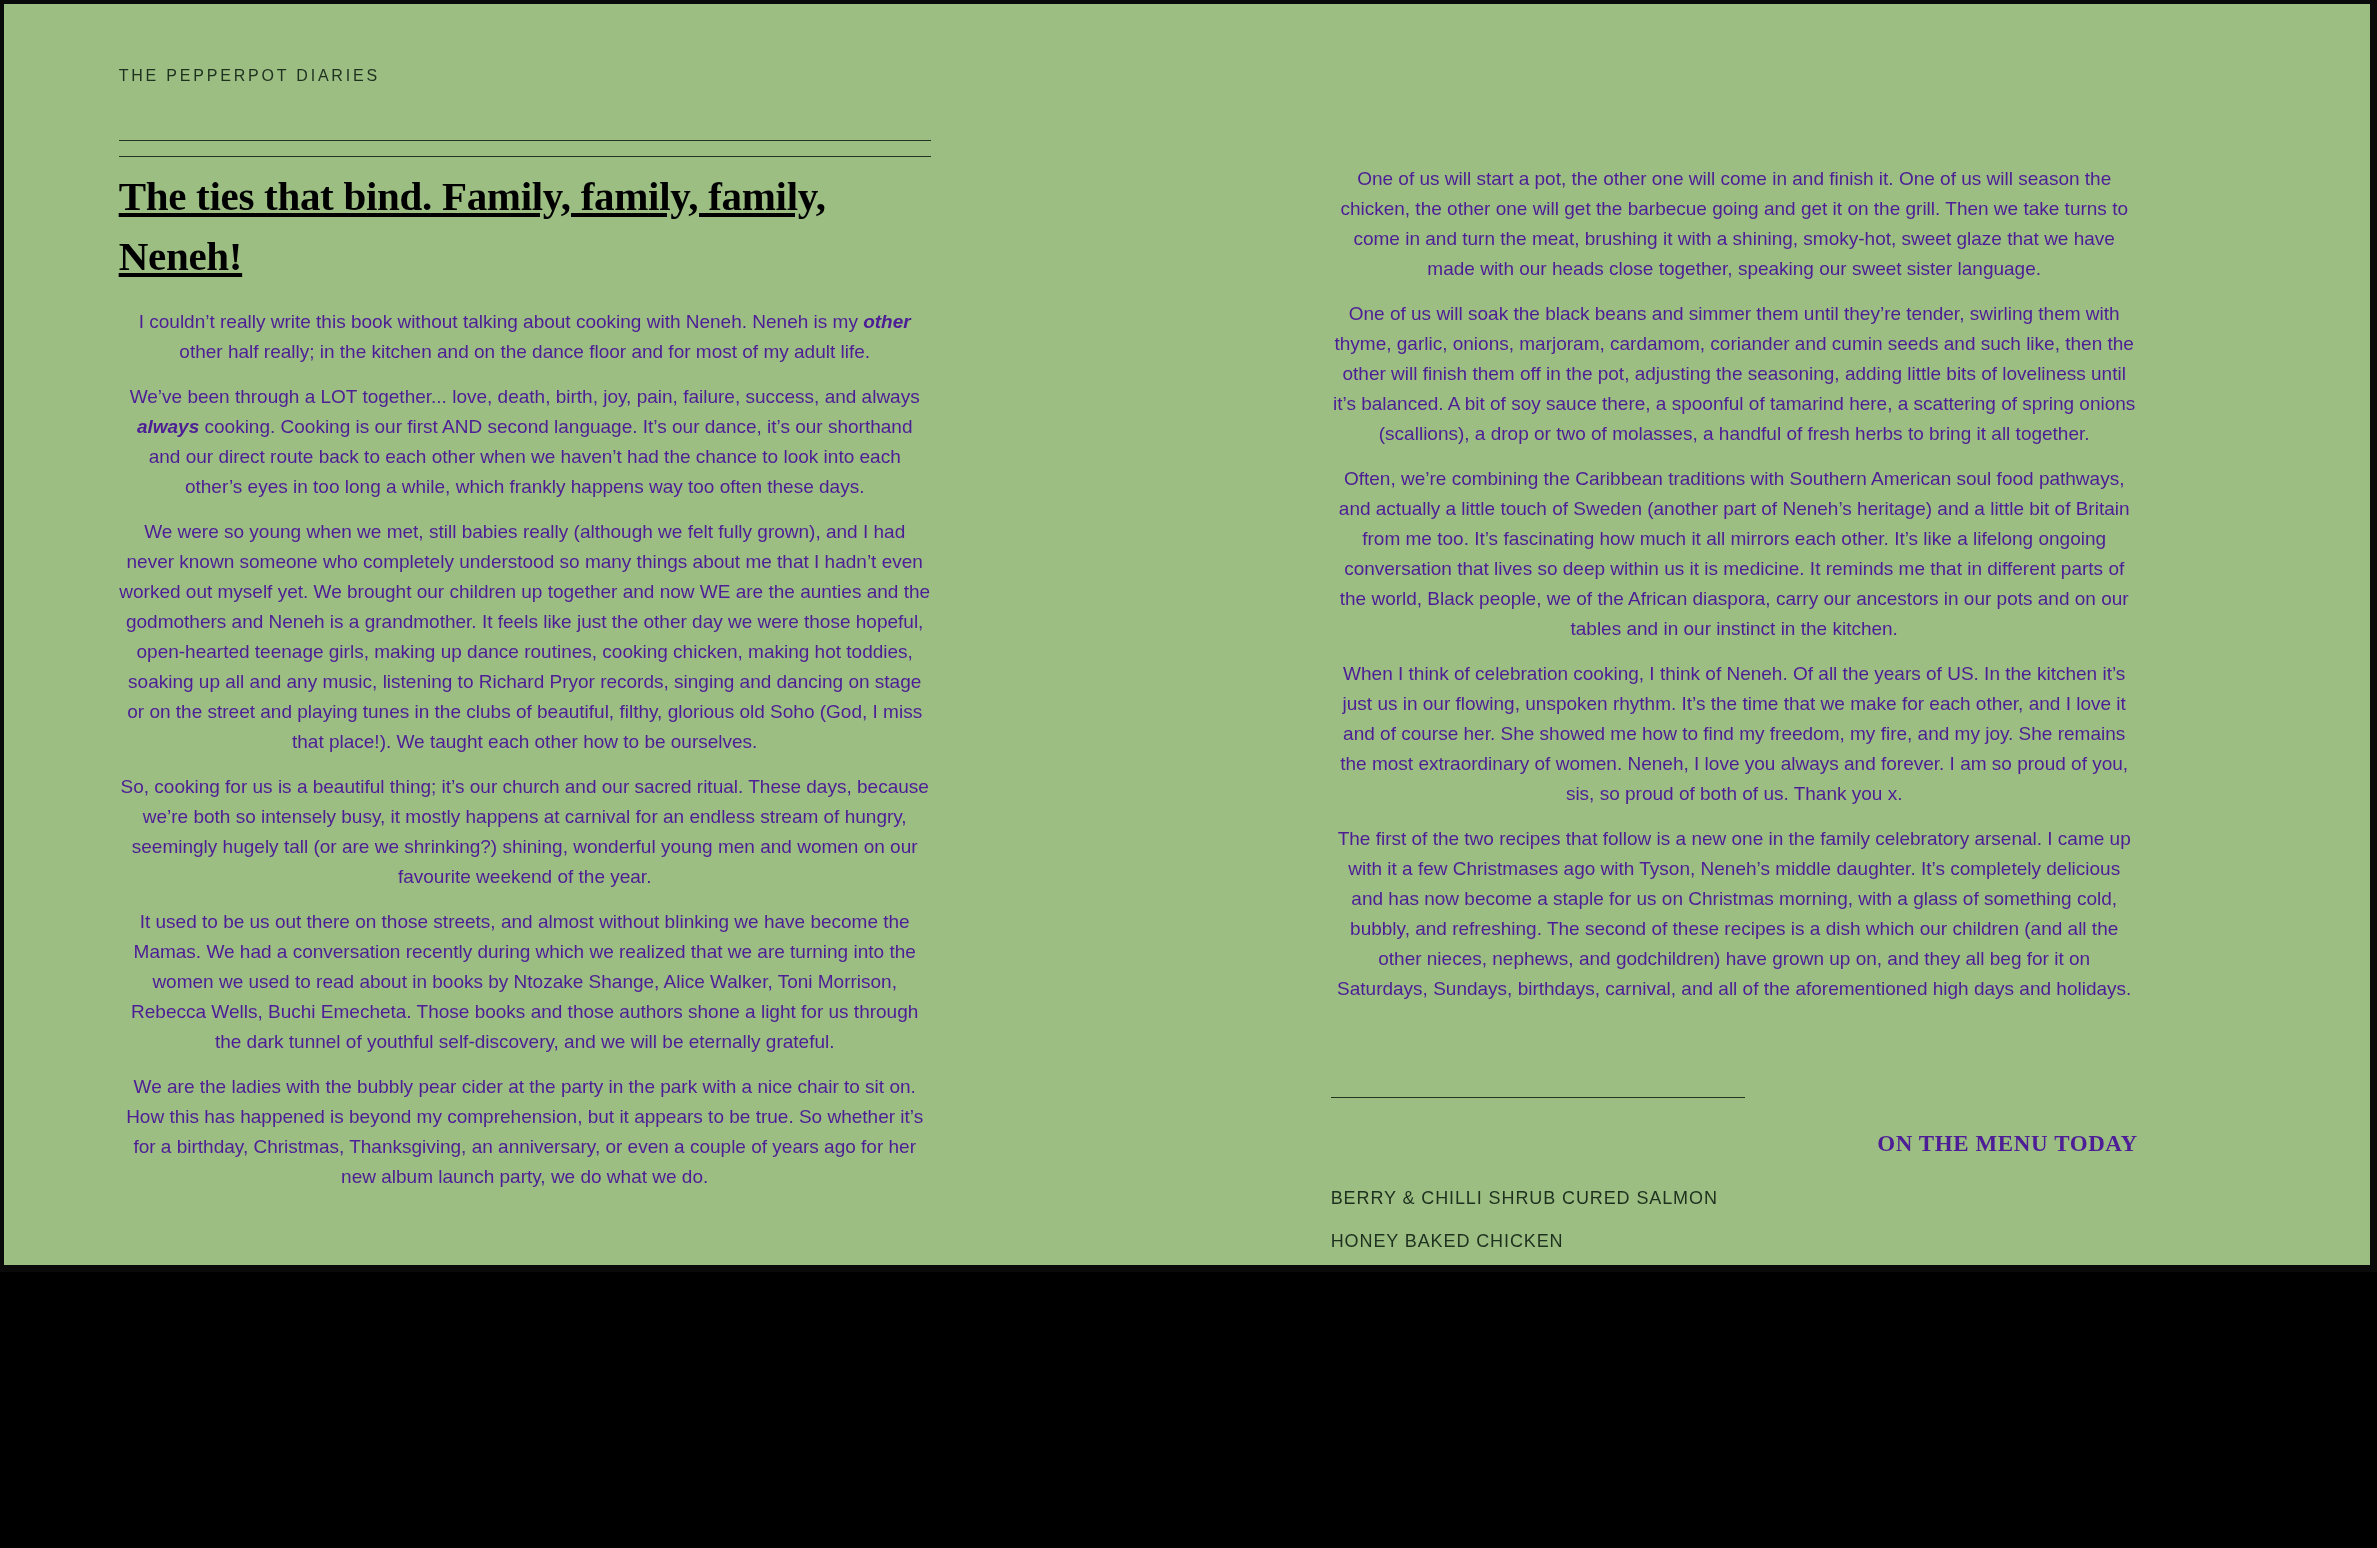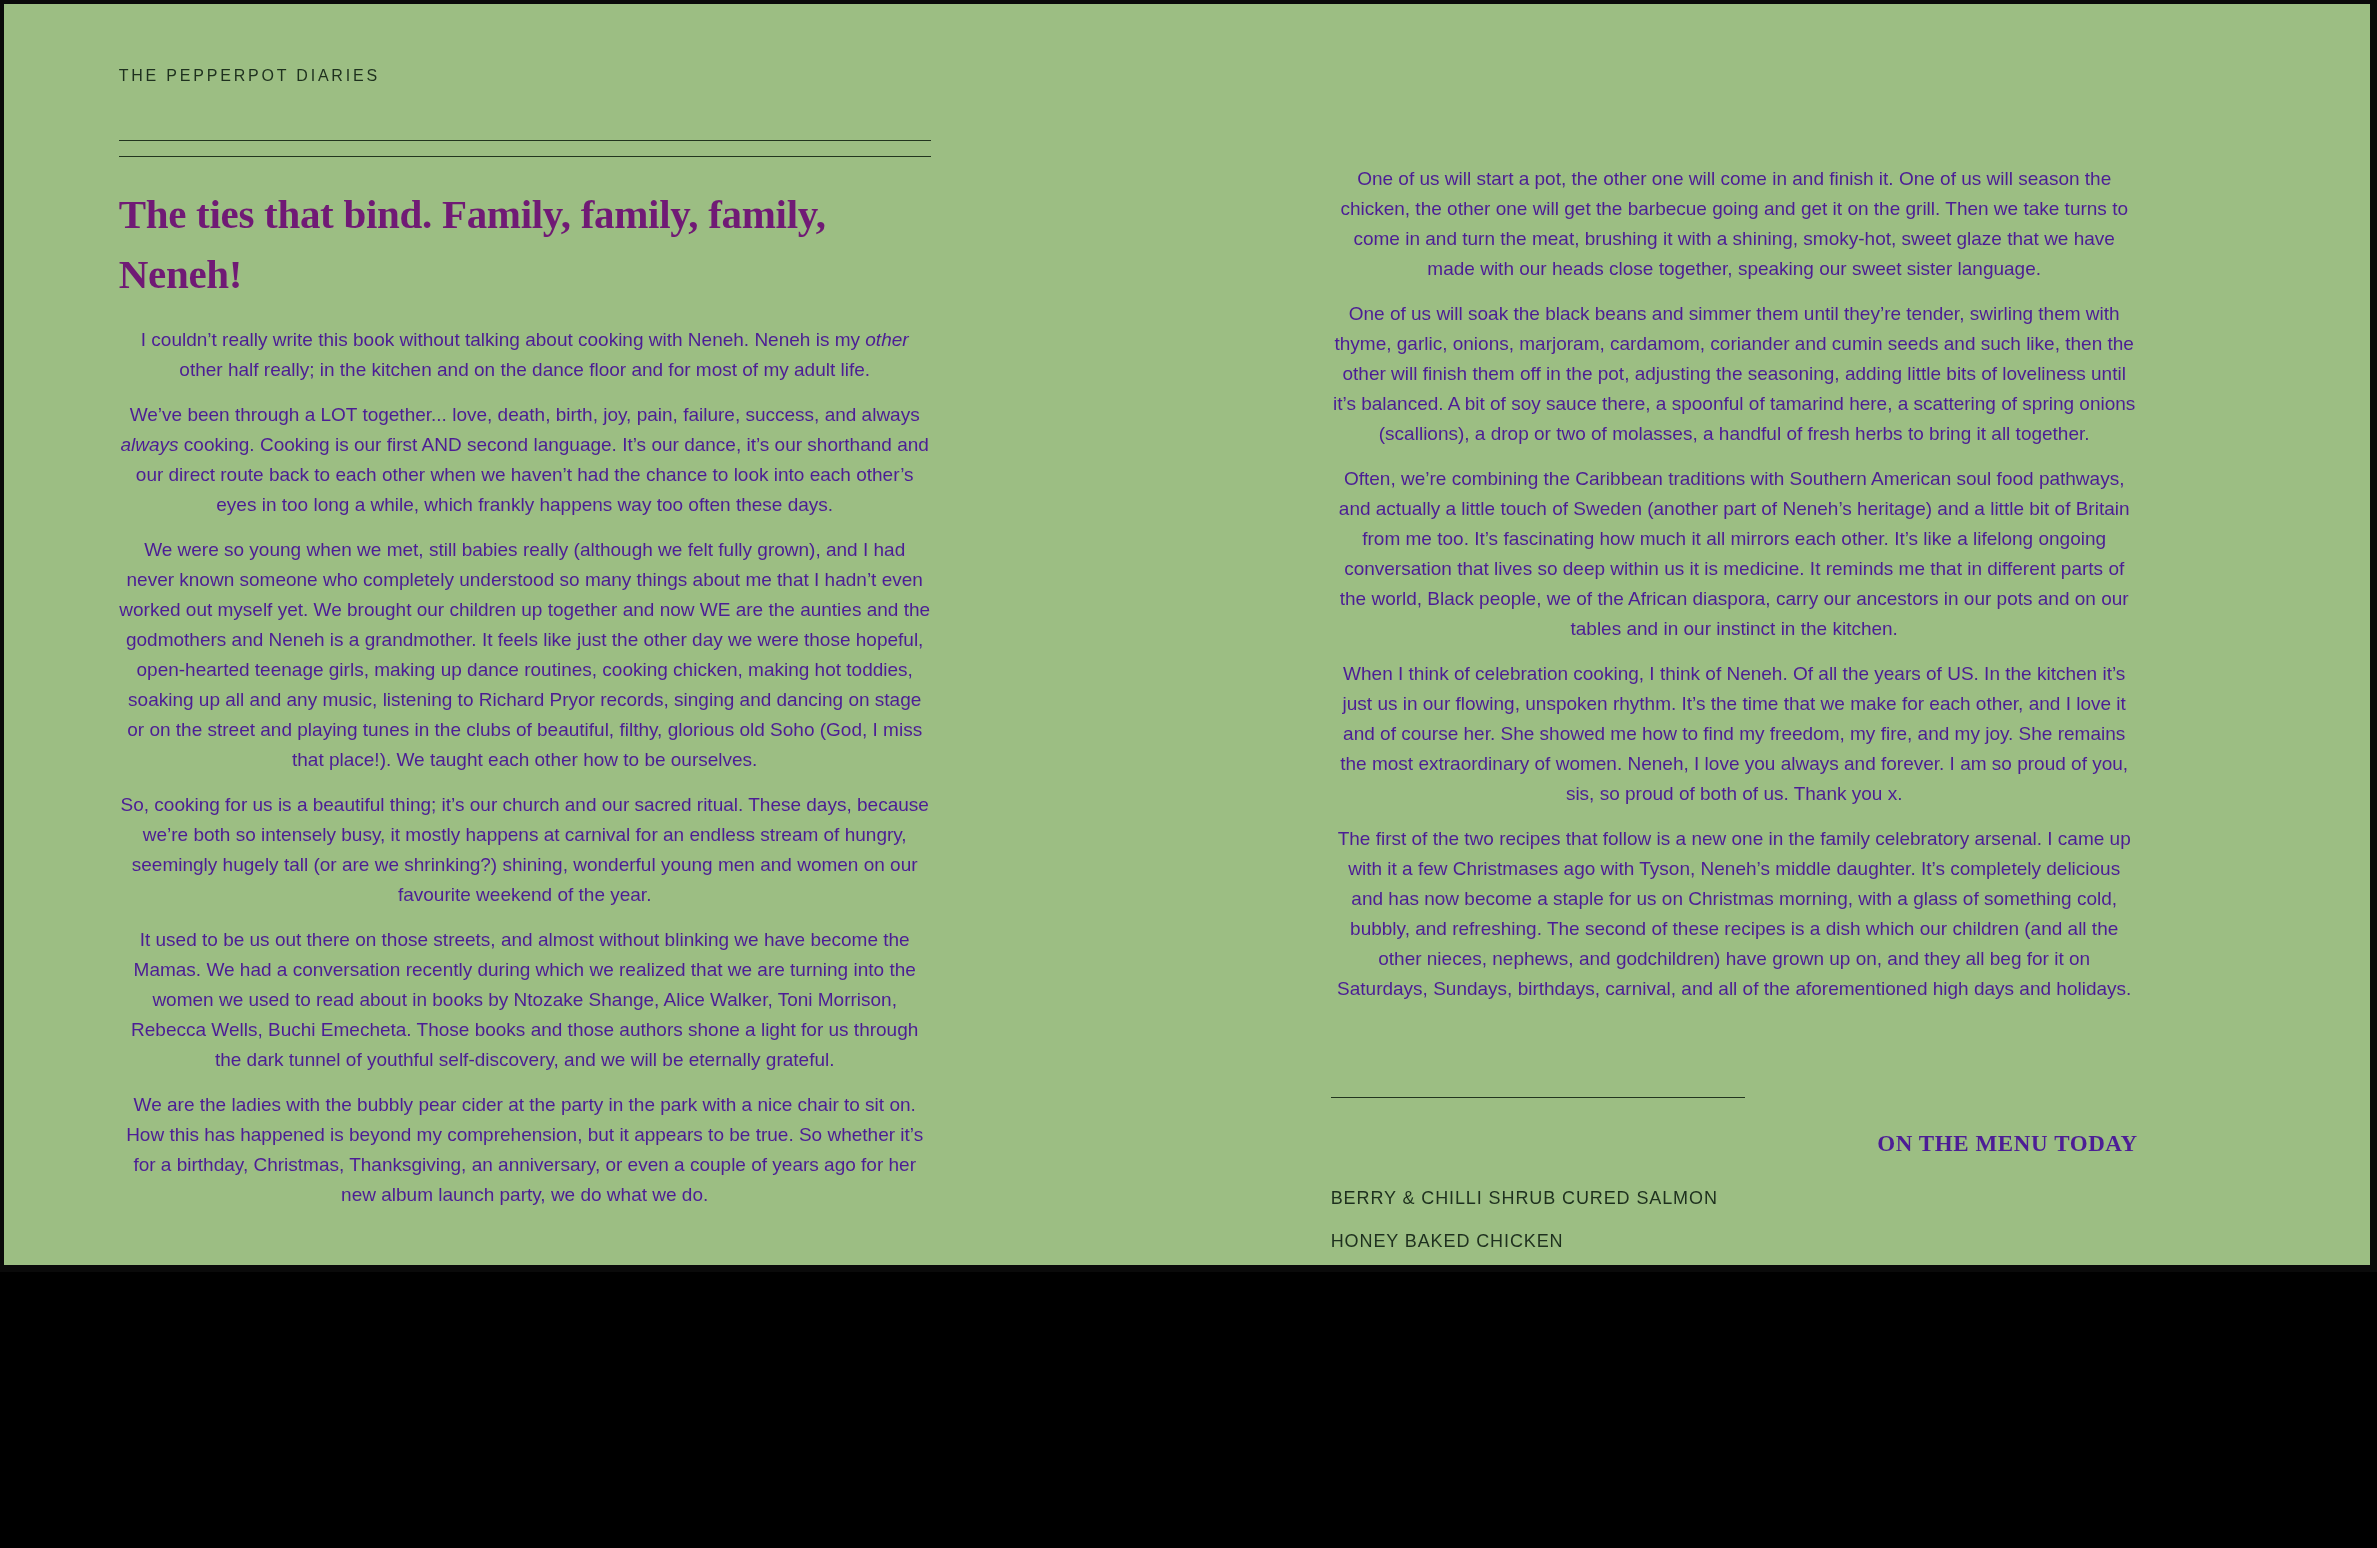--- a/index.html
+++ b/index.html
@@ -34,33 +34,34 @@
   .rule-top   { margin-top:54px; }
   .entry-date {
     font:400 29px/40px "Liberation Serif", serif;
     color:#122217;
     margin-top:12.4px;
   }
   .rule-under { margin-top:15px; }
   .entry-title {
     font:700 41px/60px "Liberation Serif", serif;
     letter-spacing:-0.3px;
-    color:#701a75;
-    margin-top:27px;
+    color:#000000;
+    margin-top:9px;
+    text-decoration:underline;
   }
   .entry-title .tline { white-space:nowrap; }
 
   .body { margin-top:21px; }
   .body p {
     font:400 19px/30px "Liberation Sans", sans-serif;
     color:#4c1d95;
     margin:0 0 15px 0;
     text-align:center;
   }
-  .body p em { font-style:italic; }
+  .body p em { font-style:italic;font-weight:bold; }
 
   
   .right-col {
     position:absolute;
     left:1327px; top:160px;
     width:807px;
   }
   .right-col .body { margin-top:0; }
 
   .menu-rule {

